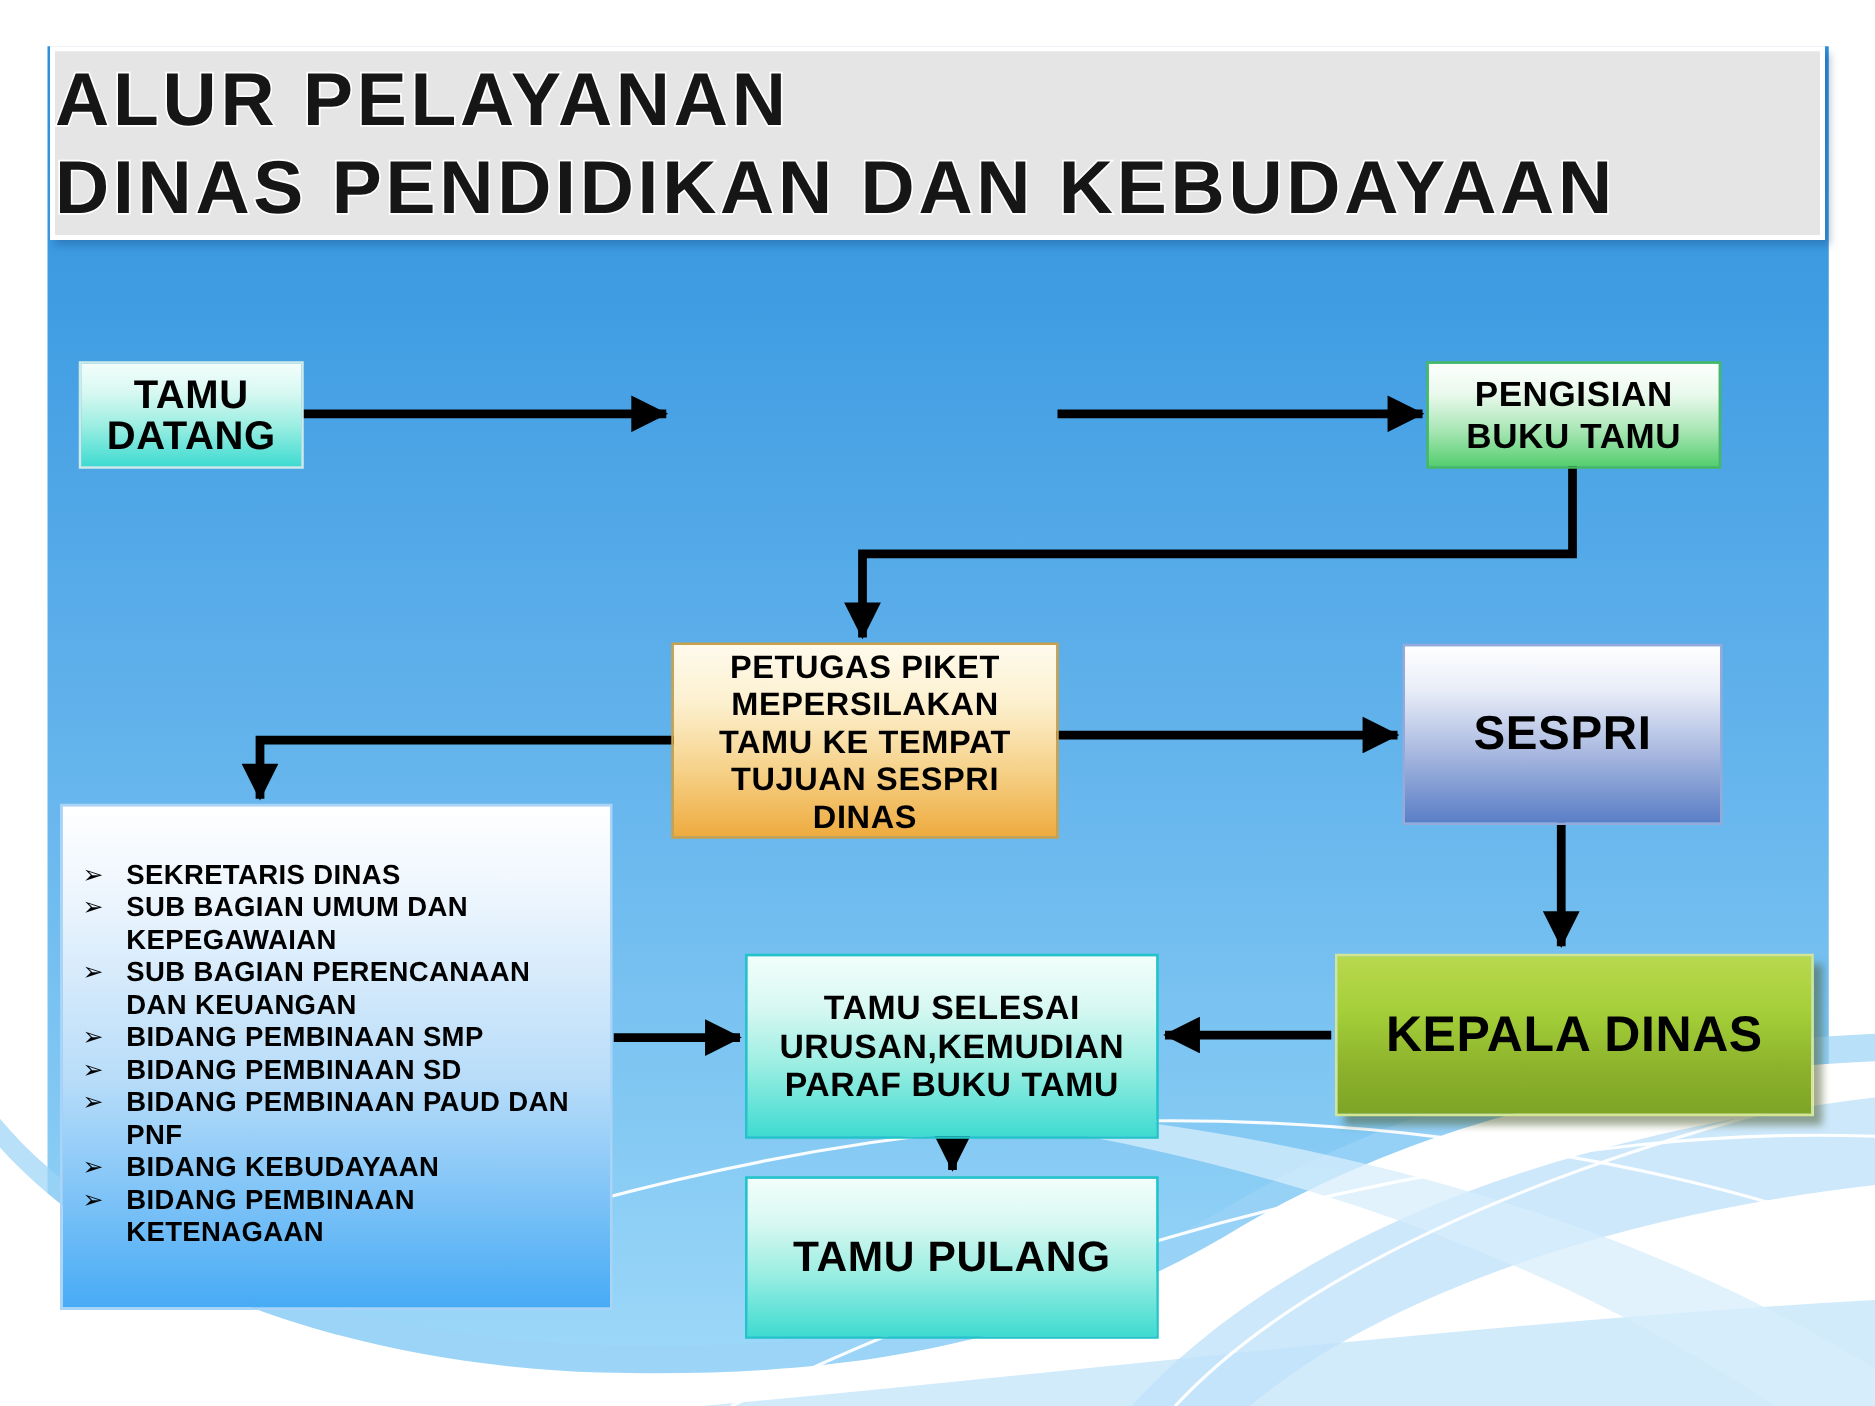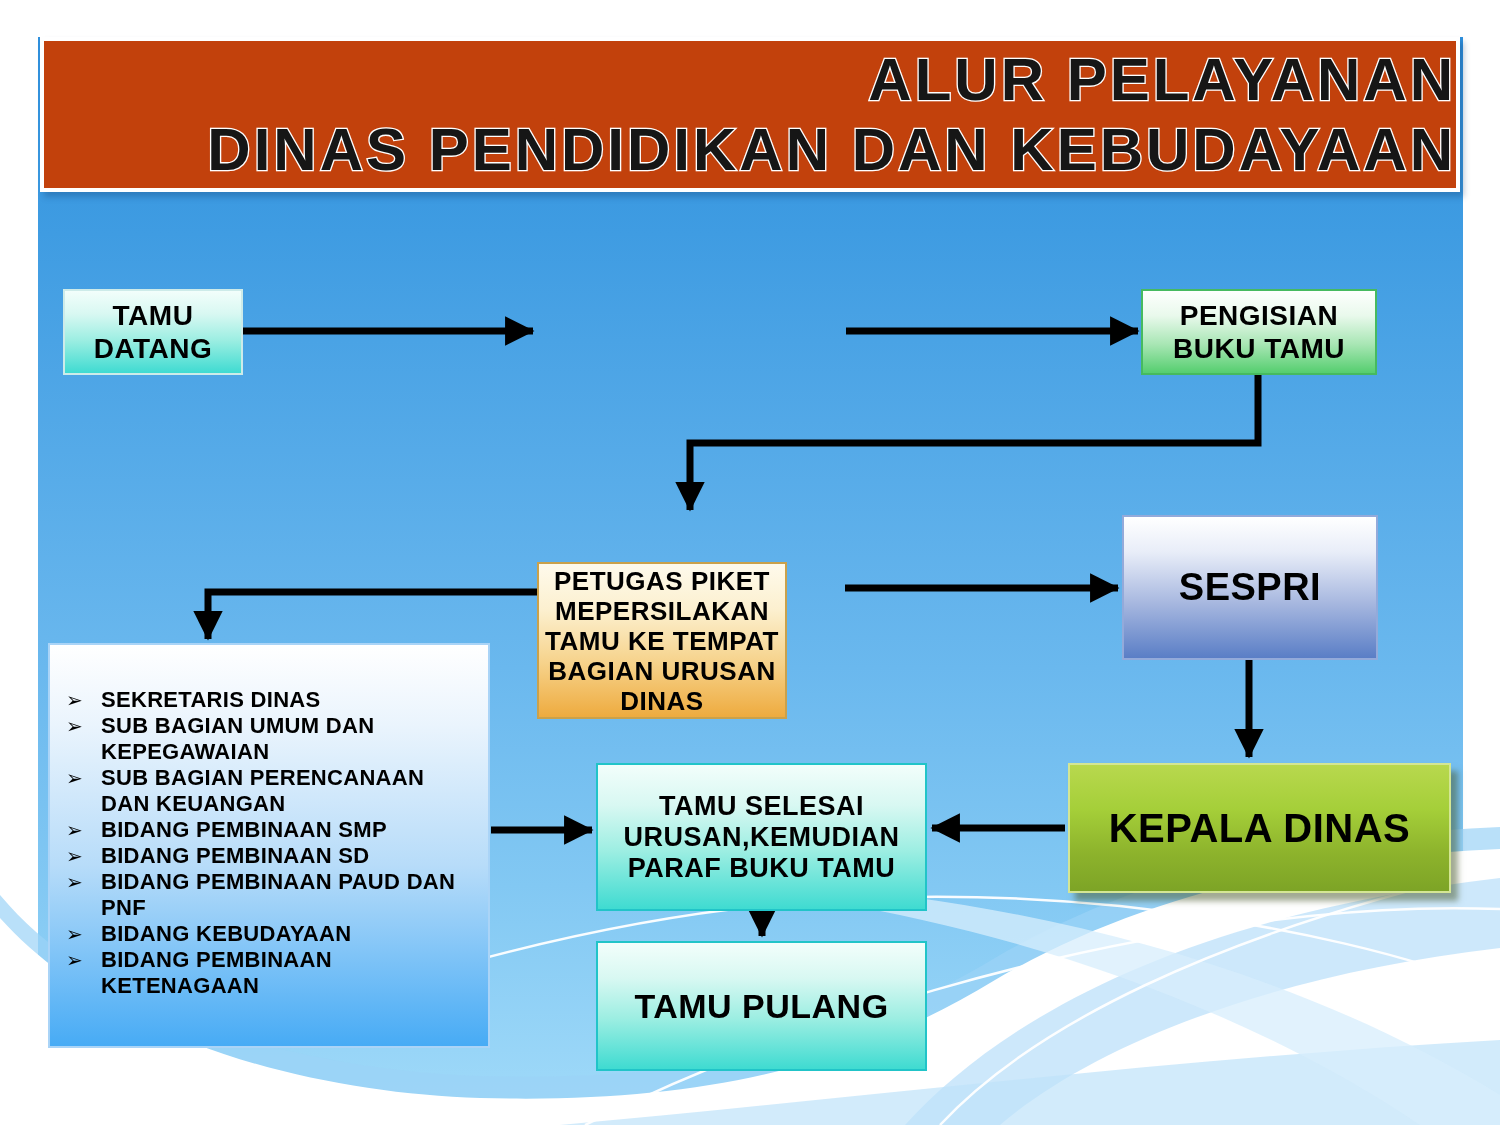--- a/index.html
+++ b/index.html
@@ -11,23 +11,23 @@
   .panel{
     position:absolute;left:38px;top:37px;width:1425px;height:1088px;z-index:0;
     background:linear-gradient(180deg,#2f90dd 0%,#3f9ce2 18%,#55aae8 38%,#6ab8ee 58%,#82c8f3 78%,#a2dbf9 100%);
   }
   .waves,.connectors{position:absolute;left:0;top:0;width:1500px;height:1125px;pointer-events:none;}
   .waves{z-index:1;}
   .connectors{z-index:2;}
   
   .banner{
     position:absolute;left:40px;top:37px;width:1420px;height:155px;z-index:3;
-    background:#c2410c;border:4px solid #ffffff;box-sizing:border-box;
+    background:#e5e5e5;border:4px solid #ffffff;box-sizing:border-box;
     box-shadow:4px 5px 6px rgba(15,60,110,.30);
-    display:flex;flex-direction:column;justify-content:center;align-items:flex-end;
+    display:flex;flex-direction:column;justify-content:center;align-items:flex-start;
   }
   .banner-line{
     font-size:60px;line-height:70px;font-weight:bold;letter-spacing:3px;white-space:nowrap;
     color:#161616;-webkit-text-stroke:2.6px #ffffff;paint-order:stroke fill;
   }
   
   .node{
     position:absolute;z-index:3;box-sizing:border-box;display:flex;flex-direction:column;
     justify-content:center;align-items:center;text-align:center;color:#000;font-weight:bold;
   }
@@ -47,24 +47,24 @@
   }
   .bluebox{
     background:linear-gradient(180deg,#ffffff 0%,#e8edf8 25%,#a9b9e0 60%,#5a7ec6 100%);
     border:2px solid #93aada;
     text-align:center;
   }
   .kepala{
     background:linear-gradient(180deg,#b8d84e 0%,#a5cf39 35%,#8db32c 70%,#7da426 100%);
     border:2px solid #d4e694;box-shadow:7px 8px 6px rgba(70,85,40,.5);
   }
-  #node-tamu-datang{left:63px;top:289px;width:180px;height:86px;font-size:28px;line-height:33px;}
+  #node-tamu-datang{left:63px;top:289px;width:180px;height:86px;font-size:32px;line-height:33px;}
   #node-tamu-melapor{left:537px;top:289px;width:308px;height:86px;font-size:28px;line-height:33px;}
   #node-pengisian{left:1141px;top:289px;width:236px;height:86px;font-size:28px;line-height:33px;}
-  #node-petugas{left:537px;top:514px;width:250px;height:157px;font-size:26px;line-height:30px;margin-top:48px;}
+  #node-petugas{left:537px;top:514px;width:310px;height:157px;font-size:26px;line-height:30px;}
   #node-sespri{left:1122px;top:515px;width:256px;height:145px;font-size:38px;}
   #node-kepala{left:1068px;top:763px;width:383px;height:130px;font-size:40px;}
   #node-selesai{left:596px;top:763px;width:331px;height:148px;font-size:27px;line-height:31px;}
   #node-pulang{left:596px;top:941px;width:331px;height:130px;font-size:34px;}
   
   .listbox{
     position:absolute;left:48px;top:643px;width:442px;height:405px;z-index:3;box-sizing:border-box;
     background:linear-gradient(180deg,#ffffff 0%,#eaf4fd 20%,#b7dcf9 55%,#47abf5 100%);
     border:2px solid #aad4f7;
   }
@@ -125,21 +125,21 @@
 
   <div class="node greenbox" id="node-pengisian">
     <div class="nl">PENGISIAN</div>
     <div class="nl">BUKU TAMU</div>
   </div>
 
   <div class="node orange" id="node-petugas">
     <div class="nl">PETUGAS PIKET</div>
     <div class="nl">MEPERSILAKAN</div>
     <div class="nl">TAMU KE TEMPAT</div>
-    <div class="nl">BAGIAN URUSAN</div>
+    <div class="nl">TUJUAN SESPRI</div>
     <div class="nl">DINAS</div>
   </div>
 
   <div class="node bluebox" id="node-sespri">
     <div class="nl">SESPRI</div>
   </div>
 
   <div class="node kepala" id="node-kepala">
     <div class="nl">KEPALA DINAS</div>
   </div>

